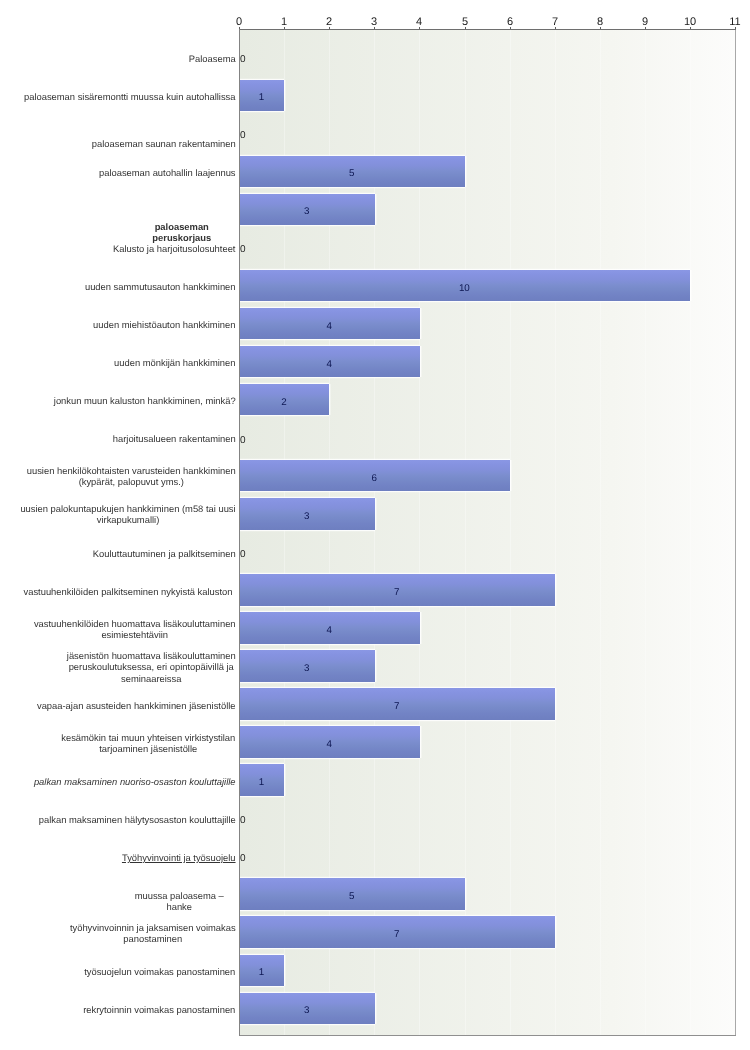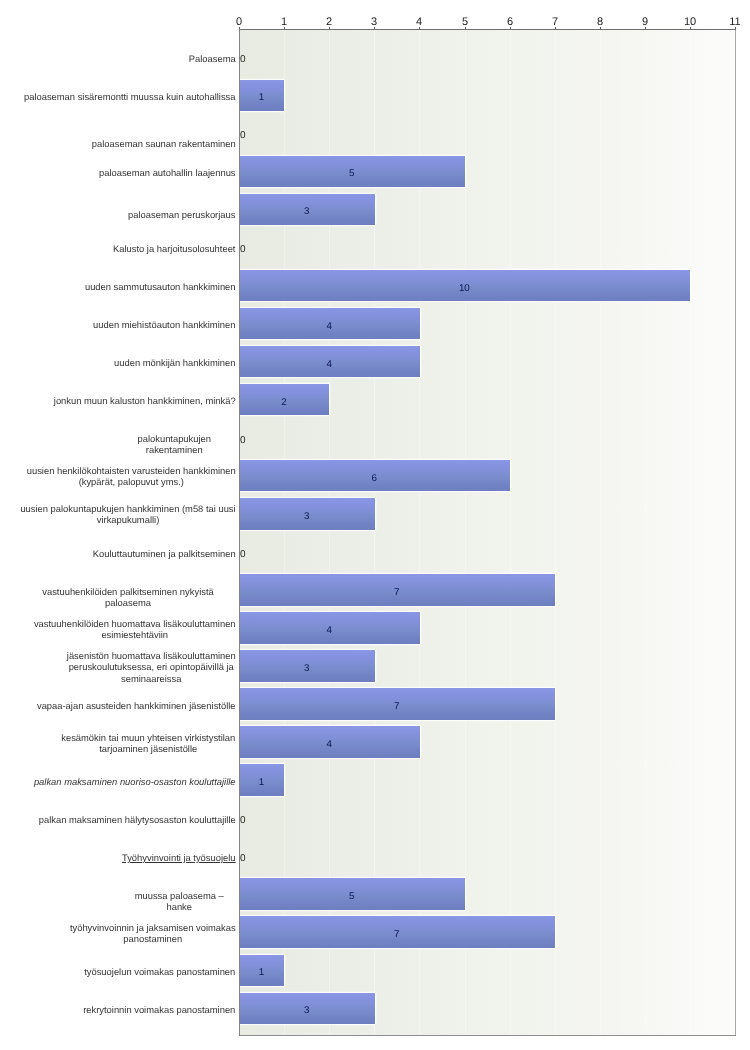--- a/index.html
+++ b/index.html
@@ -72,31 +72,31 @@
       <div class="ticklabel" style="left: 599.76px;">8</div>
       <div class="ticklabel" style="left: 644.83px;">9</div>
       <div class="ticklabel" style="left: 689.9px;">10</div>
       <div class="ticklabel" style="left: 734.97px;">11</div>
     </div>
   <div id="catlabels">
       <div class="cat-label" style="top: 53px;"><span style="width: 47.5px;">Paloasema</span></div>
       <div class="cat-label" style="top: 91.04px;"><span style="width: 212.5px;">paloaseman sisäremontti muussa kuin autohallissa</span></div>
       <div class="cat-label" style="top: 138px;"><span style="width: 144.5px;">paloaseman saunan rakentaminen</span></div>
       <div class="cat-label" style="top: 167.12px;"><span style="width: 137.5px;">paloaseman autohallin laajennus</span></div>
-      <div class="cat-label" style="top: 209px;"><span style="width: 108.5px;">paloaseman peruskorjaus</span></div>
+      <div class="cat-label" style="top: 221px; font-weight: bold;"><span style="width: 108.5px;">paloaseman peruskorjaus</span></div>
       <div class="cat-label" style="top: 243.2px;"><span style="width: 123.5px;">Kalusto ja harjoitusolosuhteet</span></div>
       <div class="cat-label" style="top: 281.24px;"><span style="width: 151.5px;">uuden sammutusauton hankkiminen</span></div>
       <div class="cat-label" style="top: 319.28px;"><span style="width: 143.5px;">uuden miehistöauton hankkiminen</span></div>
       <div class="cat-label" style="top: 357.32px;"><span style="width: 122.5px;">uuden mönkijän hankkiminen</span></div>
       <div class="cat-label" style="top: 395.36px;"><span style="width: 182.5px;">jonkun muun kaluston hankkiminen, minkä?</span></div>
-      <div class="cat-label" style="top: 433.4px;"><span style="width: 123.5px;">palokuntapukujen rakentaminen</span></div>
+      <div class="cat-label" style="top: 433.4px;"><span style="width: 123.5px;">harjoitusalueen rakentaminen</span></div>
       <div class="cat-label" style="top: 465.44px;"><span style="width: 209.5px;">uusien henkilökohtaisten varusteiden hankkiminen (kypärät, palopuvut yms.)</span></div>
       <div class="cat-label" style="top: 503.48px;"><span style="width: 216.5px;">uusien palokuntapukujen hankkiminen (m58 tai uusi virkapukumalli)</span></div>
       <div class="cat-label" style="top: 547.52px;"><span style="width: 143.5px;">Kouluttautuminen ja palkitseminen</span></div>
-      <div class="cat-label" style="top: 585.56px;"><span style="width: 216.5px;">vastuuhenkilöiden palkitseminen nykyistä paloasema</span></div>
+      <div class="cat-label" style="top: 585.56px;"><span style="width: 216.5px;">vastuuhenkilöiden palkitseminen nykyistä kaluston</span></div>
       <div class="cat-label" style="top: 617.6px;"><span style="width: 202.5px;">vastuuhenkilöiden huomattava lisäkouluttaminen esimiestehtäviin</span></div>
       <div class="cat-label" style="top: 650.14px;"><span style="width: 169.5px;">jäsenistön huomattava lisäkouluttaminen peruskoulutuksessa, eri opintopäivillä ja seminaareissa</span></div>
       <div class="cat-label" style="top: 699.68px;"><span style="width: 199.5px;">vapaa-ajan asusteiden hankkiminen jäsenistölle</span></div>
       <div class="cat-label" style="top: 731.72px;"><span style="width: 175.5px;">kesämökin tai muun yhteisen virkistystilan tarjoaminen jäsenistölle</span></div>
       <div class="cat-label" style="top: 775.76px;"><span style="width: 202.5px; font-style: italic;">palkan maksaminen nuoriso-osaston kouluttajille</span></div>
       <div class="cat-label" style="top: 813.8px;"><span style="width: 197.5px;">palkan maksaminen hälytysosaston kouluttajille</span></div>
       <div class="cat-label" style="top: 851.84px;"><span style="width: 114.5px; text-decoration: underline;">Työhyvinvointi ja työsuojelu</span></div>
       <div class="cat-label" style="top: 889.88px;"><span style="width: 113.5px;">muussa paloasema –hanke</span></div>
       <div class="cat-label" style="top: 921.92px;"><span style="width: 166.5px;">työhyvinvoinnin ja jaksamisen voimakas panostaminen</span></div>
       <div class="cat-label" style="top: 965.96px;"><span style="width: 152.5px;">työsuojelun voimakas panostaminen</span></div>

